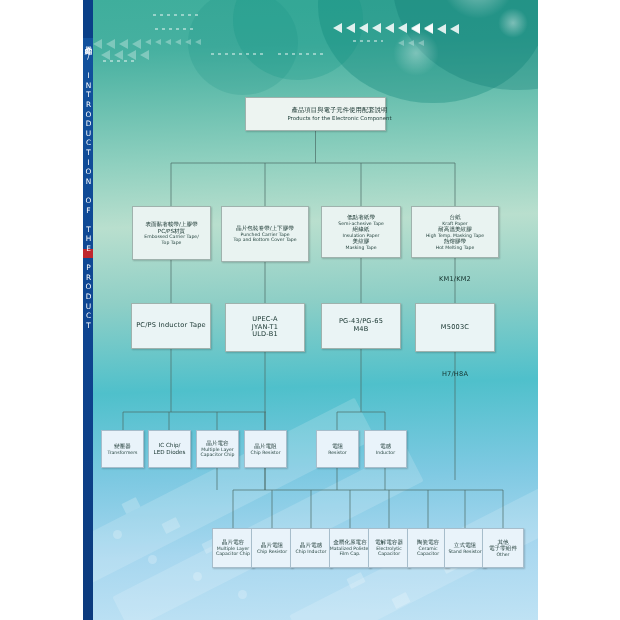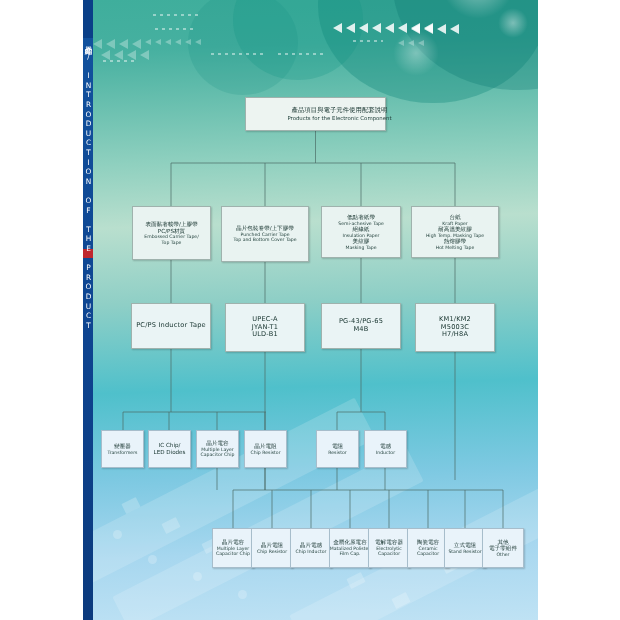--- a/index.html
+++ b/index.html
@@ -236,21 +236,21 @@
         <div class="zh">UPEC-A</div>
         <div class="zh">JYAN-T1</div>
         <div class="zh">ULD-B1</div>
       </div>
 
       <div class="node pale big" style="left:228px;top:303px;width:80px;height:46px;">
         <div class="zh">PG-43/PG-65</div>
         <div class="zh">M4B</div>
       </div>
 
-      <div class="node pale big" style="left:322px;top:303px;width:80px;height:49px;">
+      <div class="node pale big" style="left:322px;top:303px;width:80px;height:49px;gap:40px;">
         <div class="zh">KM1/KM2</div>
         <div class="zh">M5003C</div>
         <div class="zh">H7/H8A</div>
       </div>
 
       <div class="node blu" style="left:8px;top:430px;width:43px;height:38px;">
         <div class="zh">變壓器</div>
         <div class="en">Transformers</div>
       </div>
       <div class="node blu" style="left:55px;top:430px;width:43px;height:38px;">

